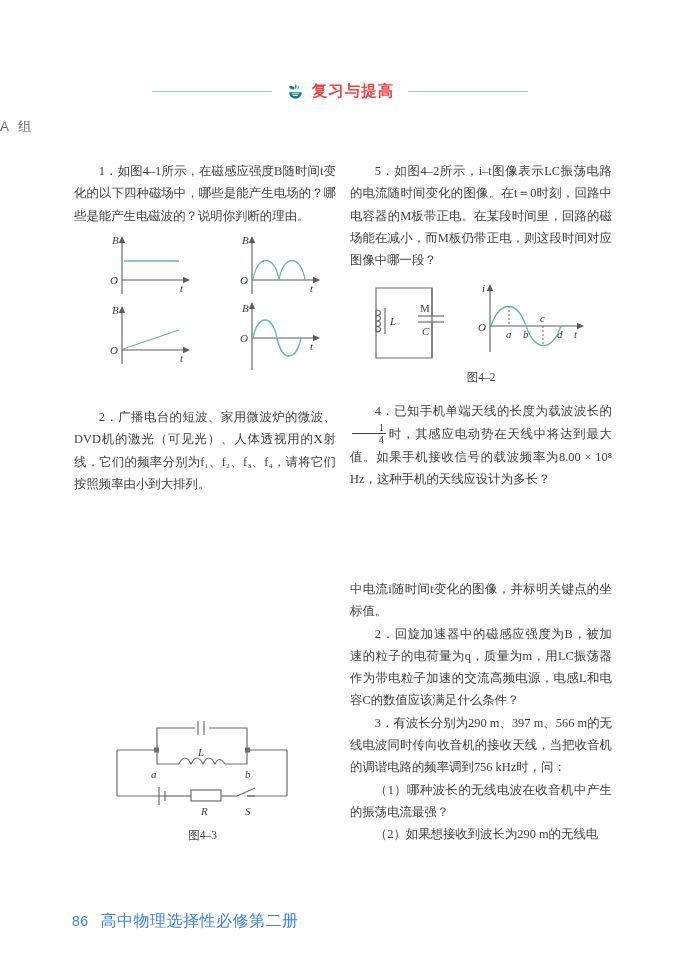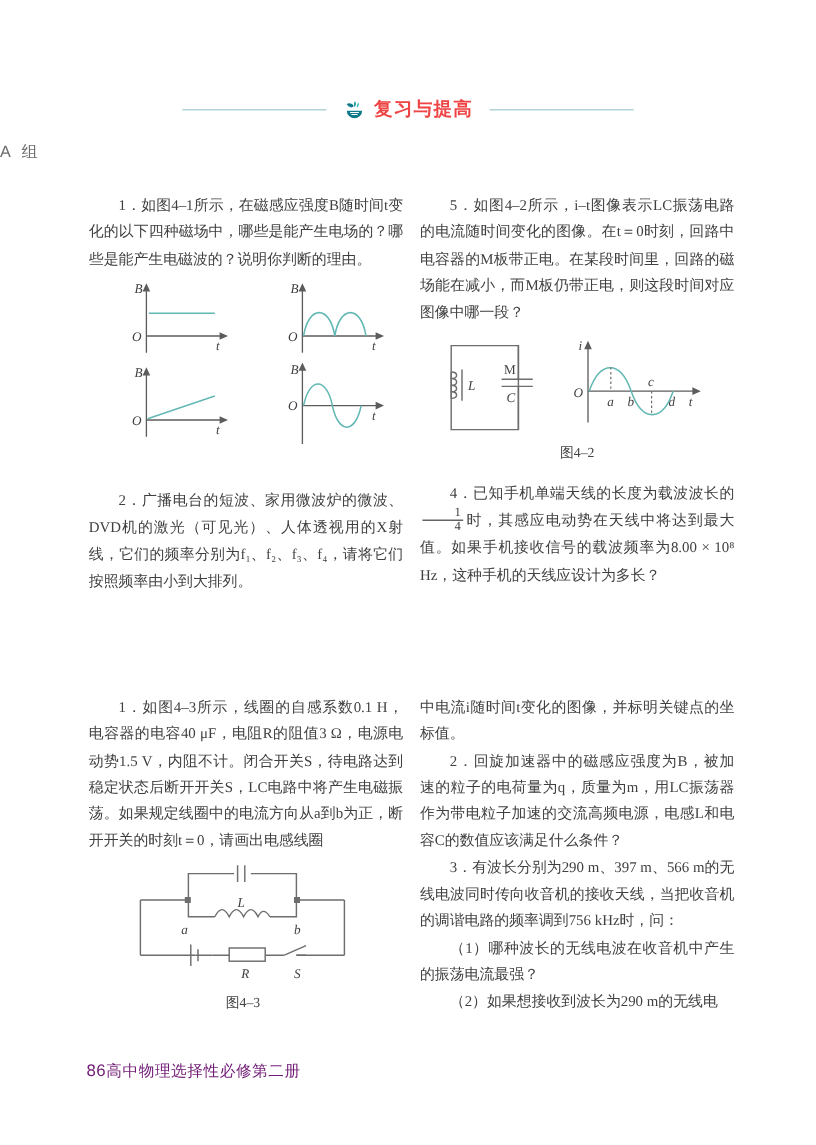--- a/index.html
+++ b/index.html
@@ -131,25 +131,26 @@
   .lbl   { font-family: "Liberation Serif", serif; font-style: italic; font-size: 11px; fill: #3f3f3f; }
   .lbl-up{ font-family: "Liberation Serif", serif; font-style: normal; font-size: 11px; fill: #3f3f3f; }
 
   
   .footer {
     position: absolute;
     left: 72px;
     top: 884px;
     display: flex;
     align-items: baseline;
+    gap: 12px;
     font-family: "Liberation Sans", sans-serif;
-    color: #701a75;
+    color: #3b82f6;
   }
   .footer .pg { font-size: 14px; letter-spacing: 0.5px; }
-  .footer .bk { font-size: 13px; letter-spacing: 0.5px; }
+  .footer .bk { font-size: 16px; letter-spacing: 0.5px; margin-top: 27px; }
 </style>
 </head>
 <body>
 
 <div class="page">
 
   <div class="header">
     <div class="rule left"></div>
     <div class="header-badge">
       <span class="logo-mark">
@@ -267,23 +268,20 @@
       </g>
     </svg>
     <div class="fig-caption">图4–2</div>
   </div>
 
   <div class="col right" style="top:400px;">
     <p class="para"><span style="display:inline">4．已知手机单端天线的长度为载波波长的</span><span class="frac"><span class="top">1</span><span class="bot">4</span></span><span>时，其感应电动势在天线中将达到最大值。如果手机接收信号的载波频率为8.00 × 10⁸ Hz，这种手机的天线应设计为多长？</span></p>
   </div>
 
 
-  <div class="col left" id="colB-left">
-    <p class="para">1．如图4–3所示，线圈的自感系数0.1 H，电容器的电容40 μF，电阻R的阻值3 Ω，电源电动势1.5 V，内阻不计。闭合开关S，待电路达到稳定状态后断开开关S，LC电路中将产生电磁振荡。如果规定线圈中的电流方向从a到b为正，断开开关的时刻t＝0，请画出电感线圈</p>
-  </div>
 
   <div class="figure" id="fig43">
     <svg width="215" height="108" viewBox="0 0 215 108">
 
       <path class="wire" d="M22 32 H62"></path>
       <path class="wire" d="M22 32 V78"></path>
       <path class="wire" d="M22 78 H68"></path>
       <path class="wire" d="M152 78 H192"></path>
       <path class="wire" d="M192 78 V32"></path>
       <path class="wire" d="M192 32 H152"></path>

